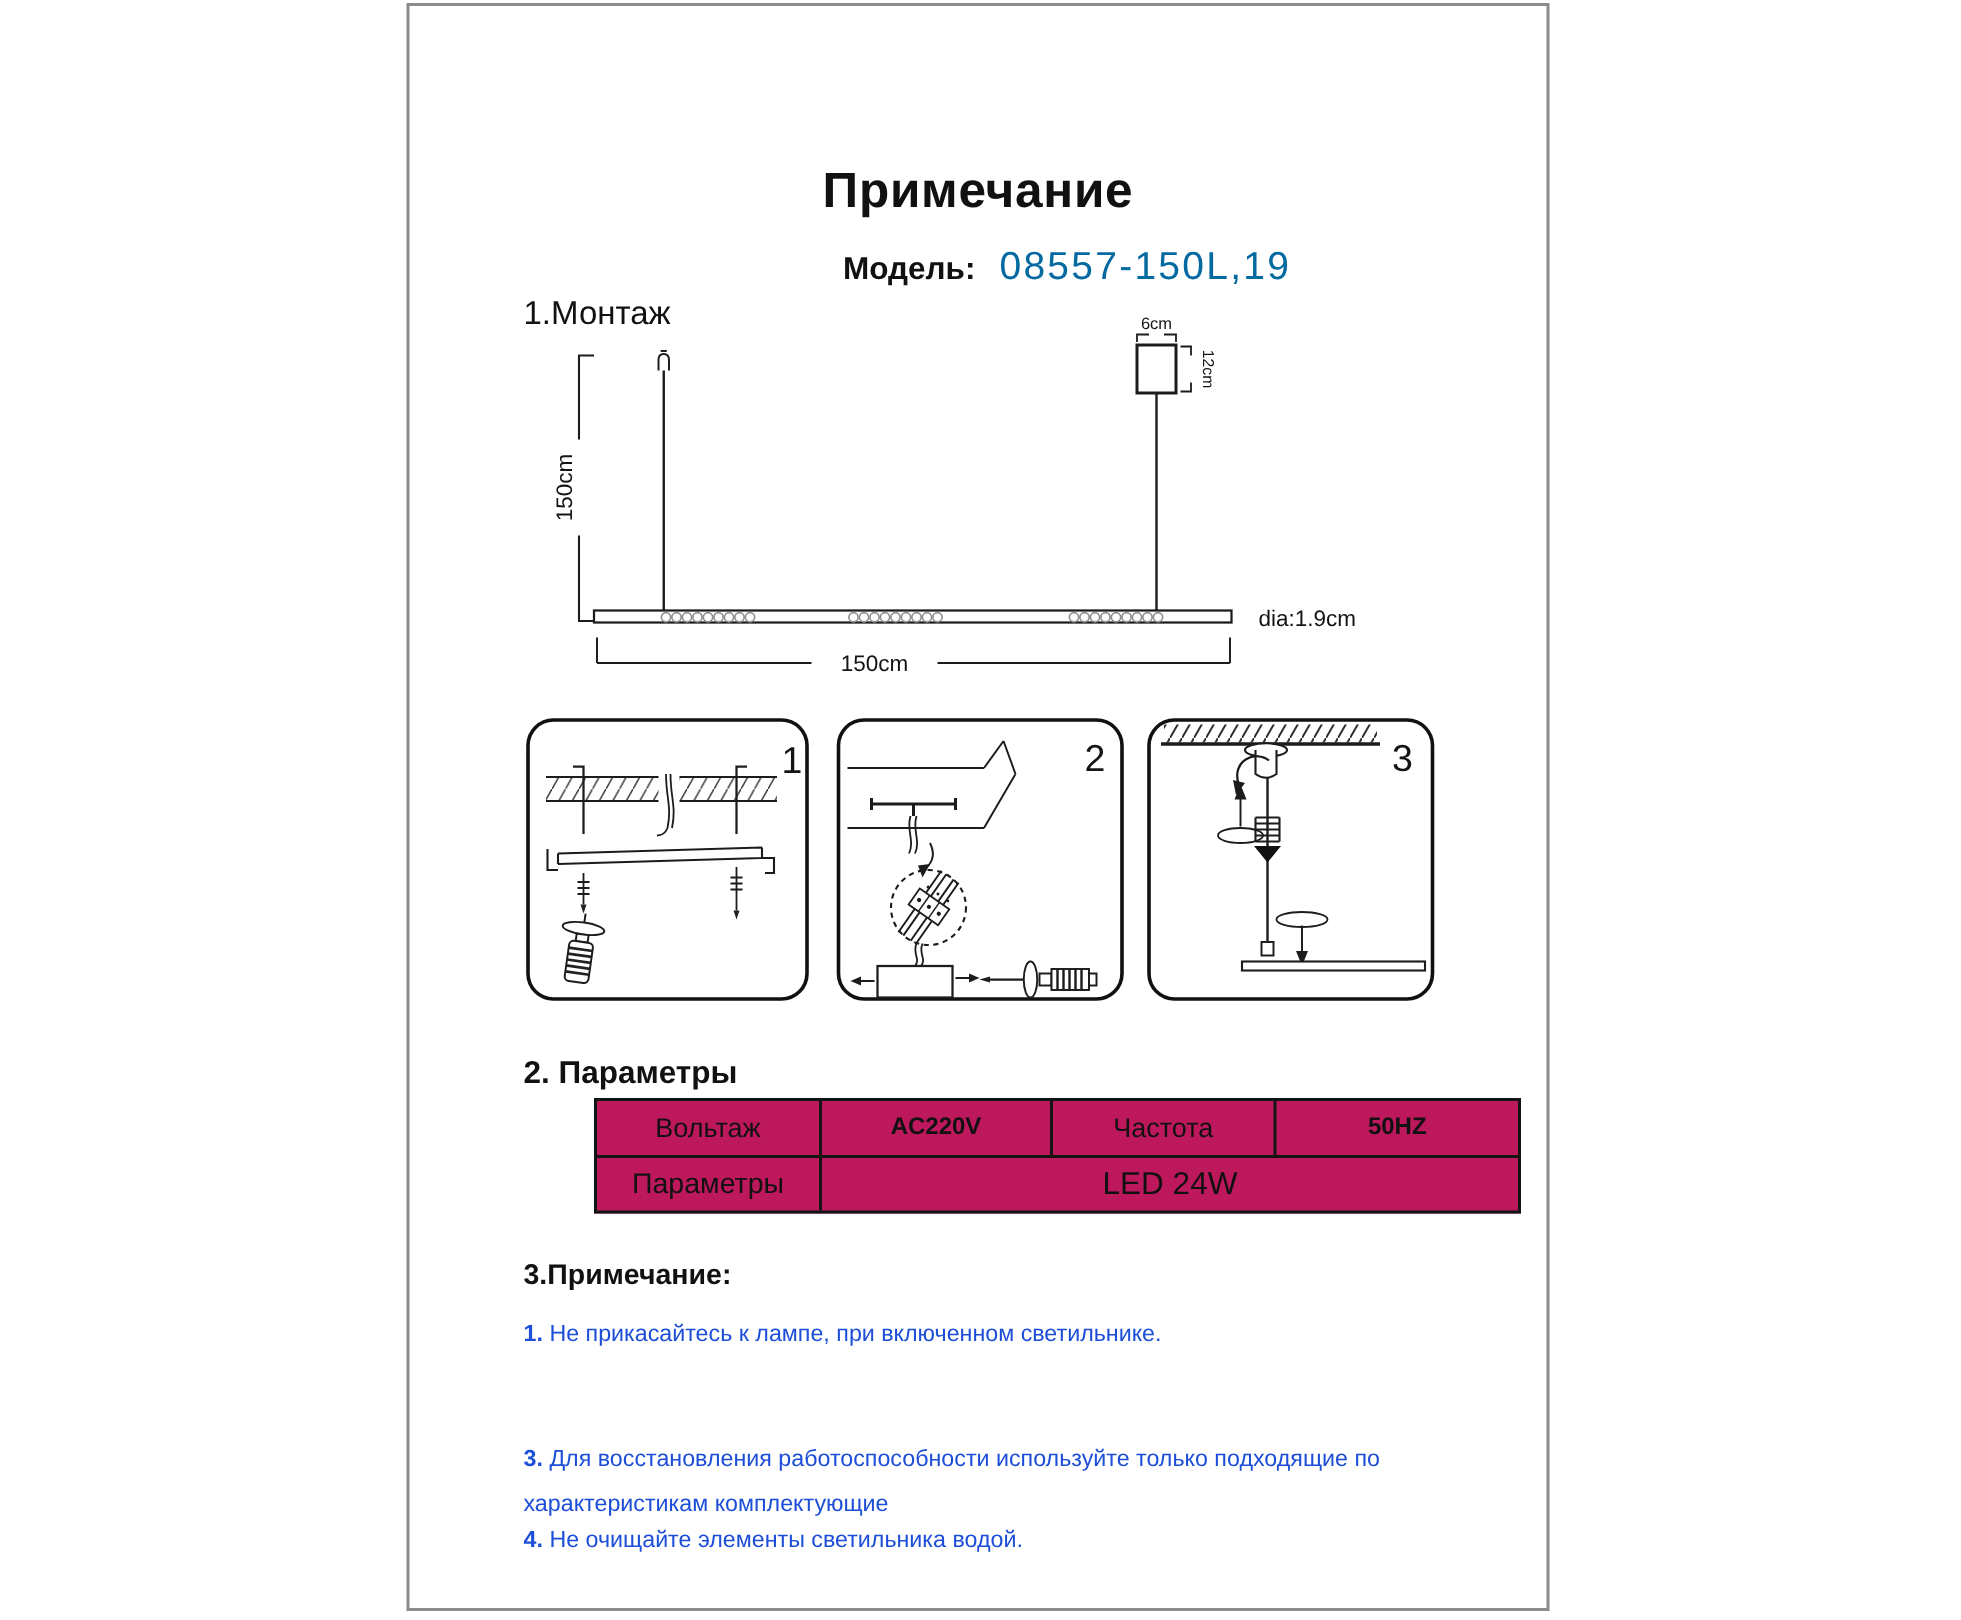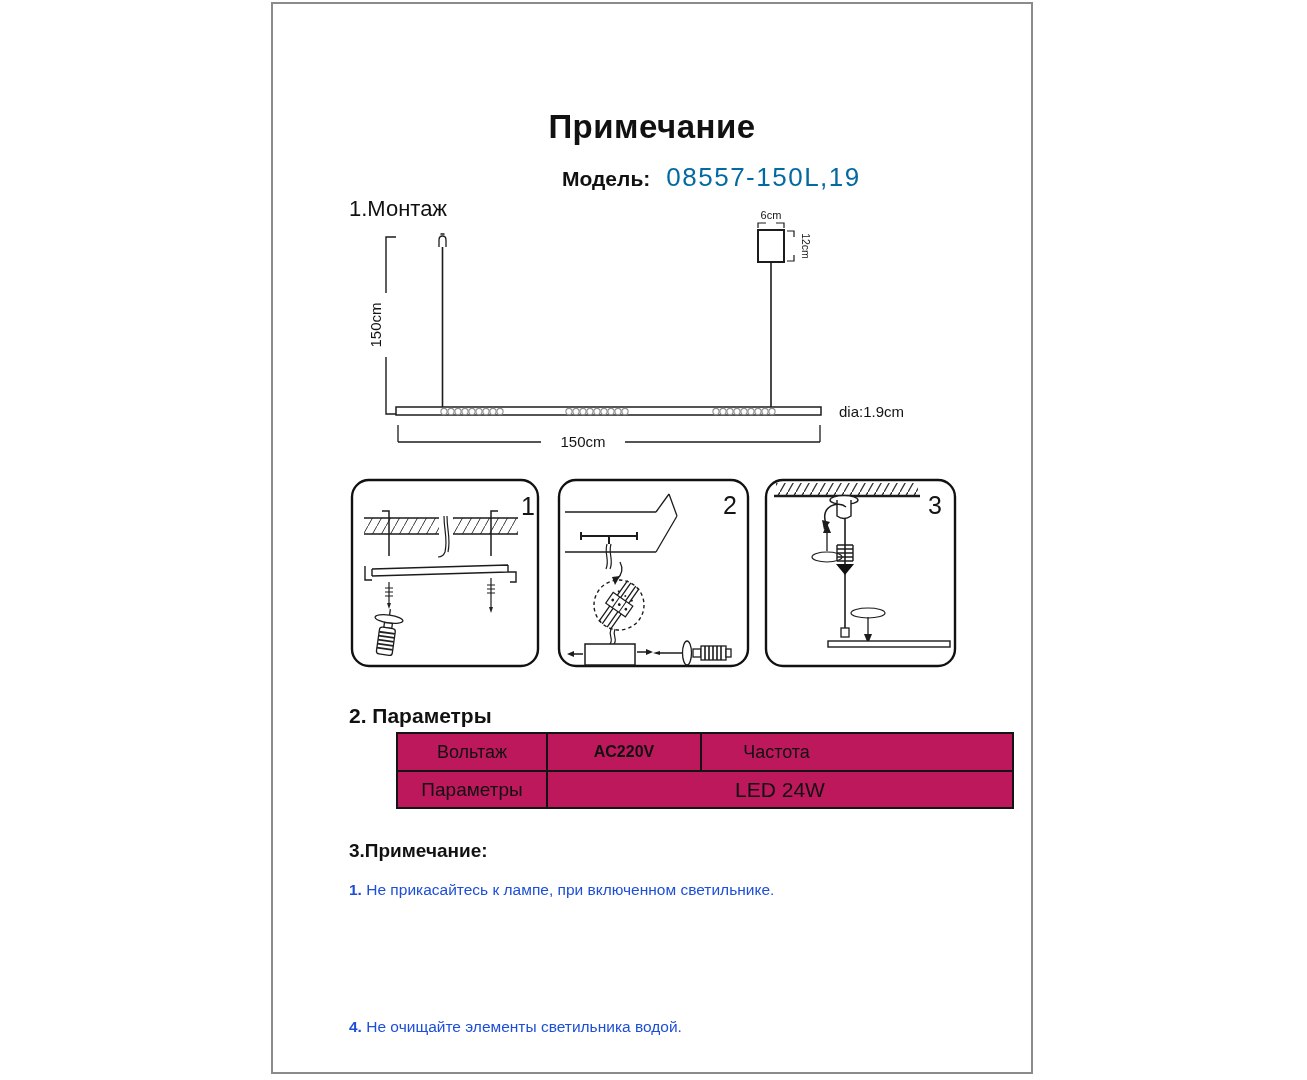--- a/index.html
+++ b/index.html
@@ -199,31 +199,36 @@
     <text class="stepnum" x="164" y="36">3</text>
   </svg>
 
   <div class="abs h-params">2. Параметры</div>
 
   <div class="abs ptable">
     <div class="prow prow1">
       <div class="pcell c-label">Вольтаж</div>
       <div class="pcell c-bold">AC220V</div>
       <div class="pcell c-label">Частота</div>
+      <div class="pcell c-bold">50HZ</div>
     </div>
     <div class="prow prow2">
       <div class="pcell c-label2">Параметры</div>
       <div class="pcell c-power">LED 24W</div>
     </div>
   </div>
 
   <div class="abs h-notes">3.Примечание:</div>
 
   <div class="abs note n1">
     <b>1.</b>
     <span>Не прикасайтесь к лампе, при включенном светильнике.</span>
   </div>
+  <div class="abs note n3">
+    <b>3.</b>
+    <span>Для восстановления работоспособности используйте только подходящие по характеристикам комплектующие</span>
+  </div>
   <div class="abs note n4">
     <b>4.</b>
     <span>Не очищайте элементы светильника водой.</span>
   </div>
 
 </div>
 
 </body></html>

